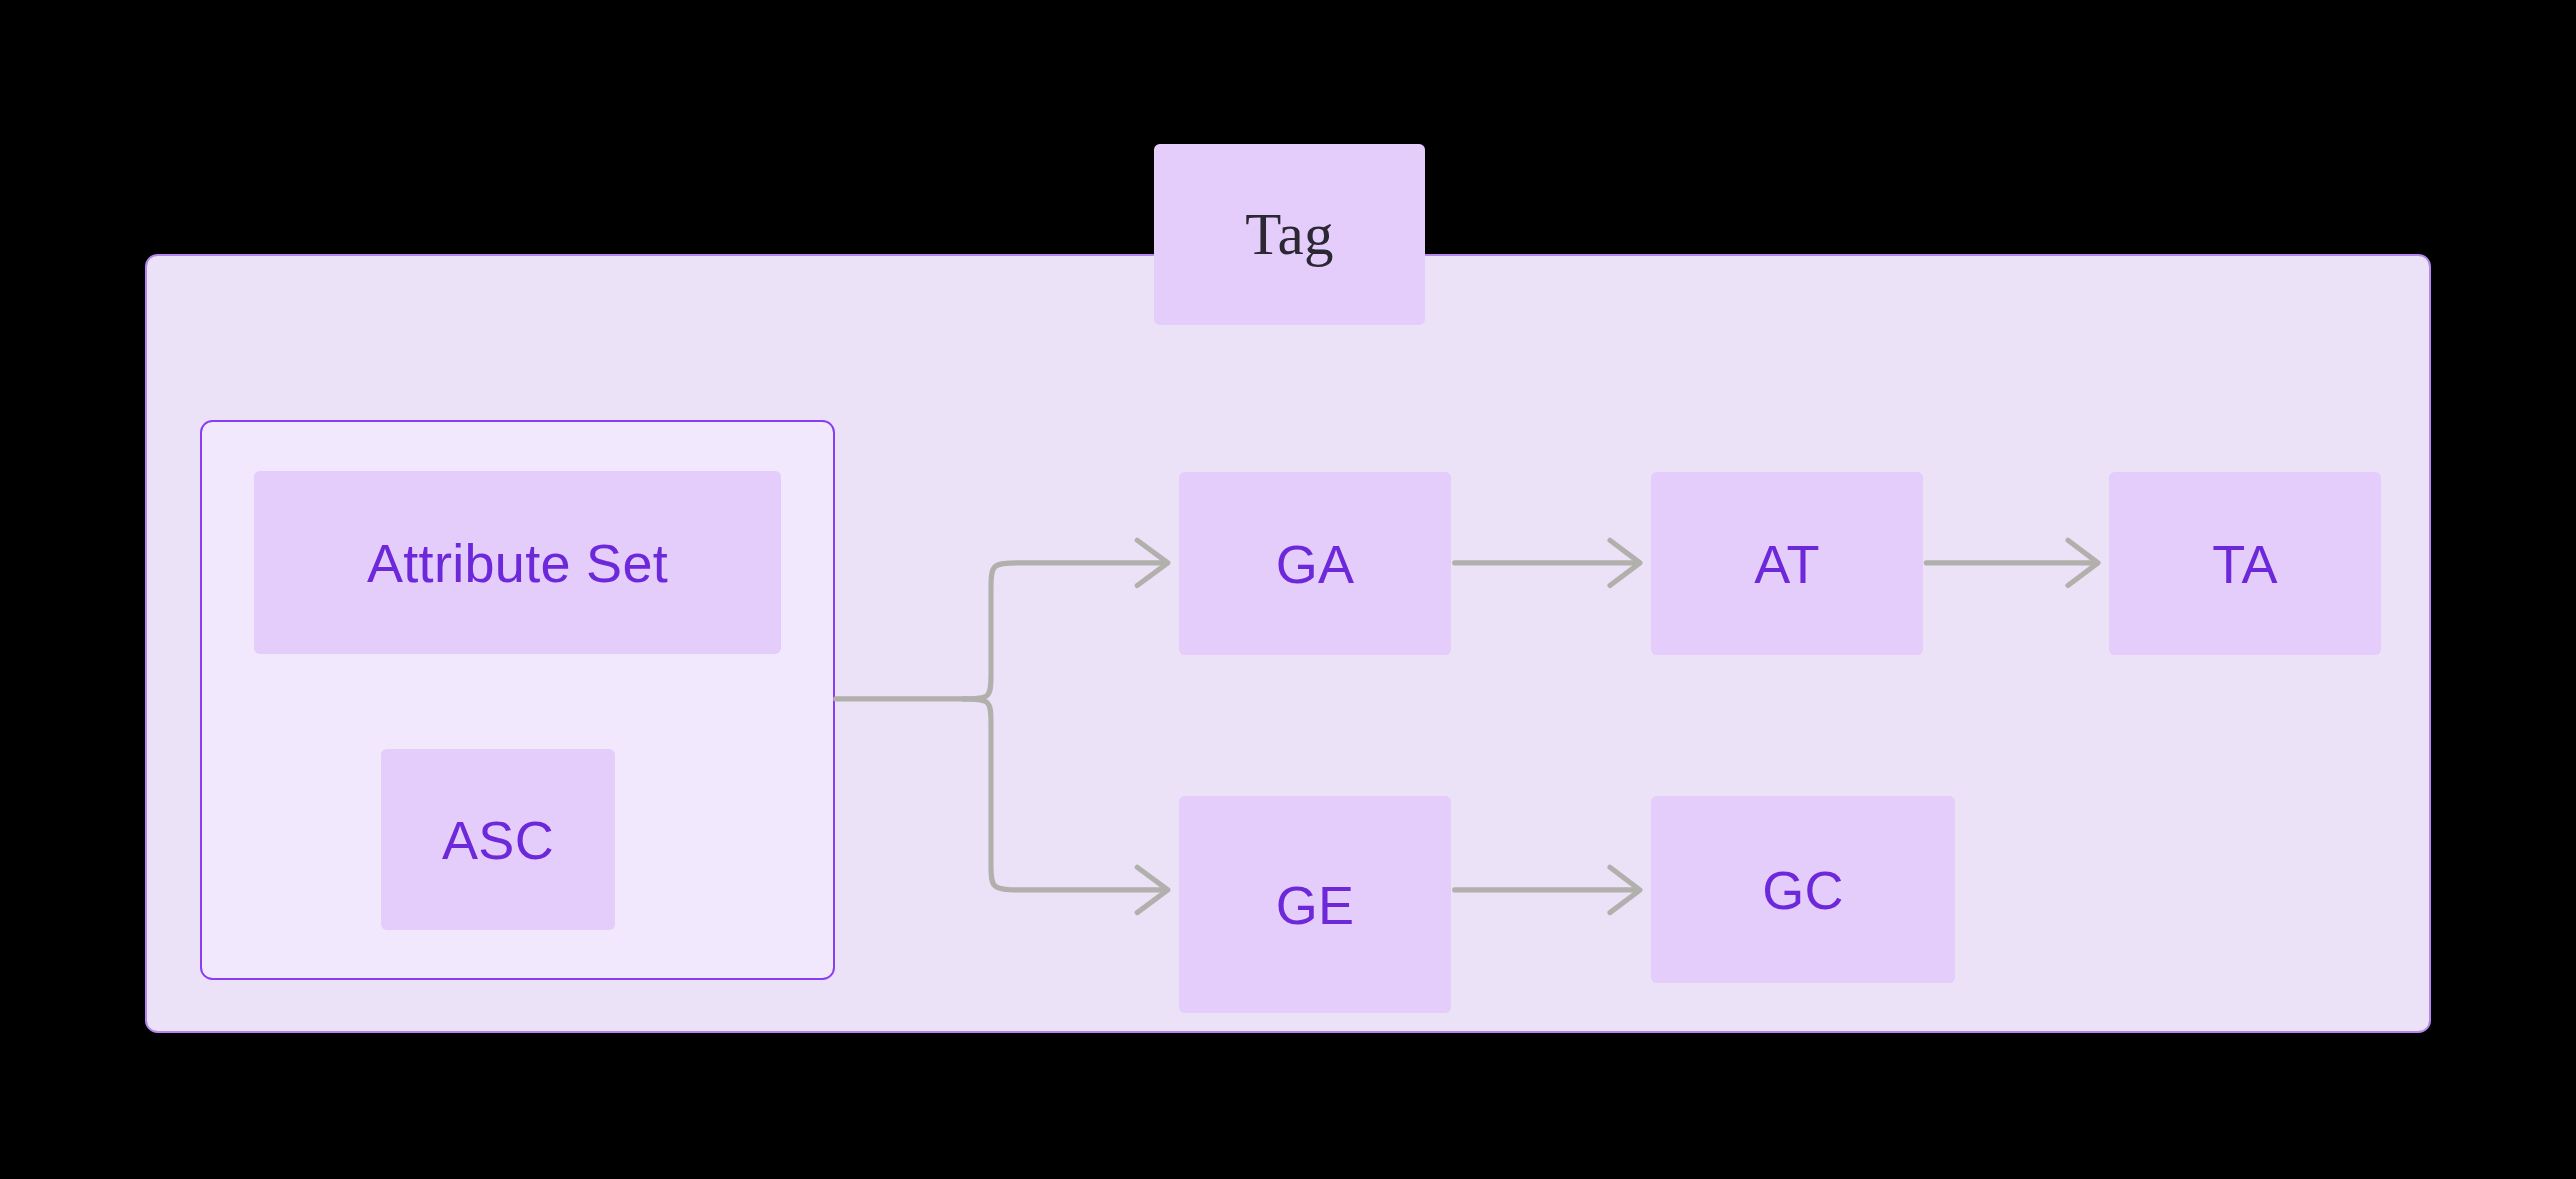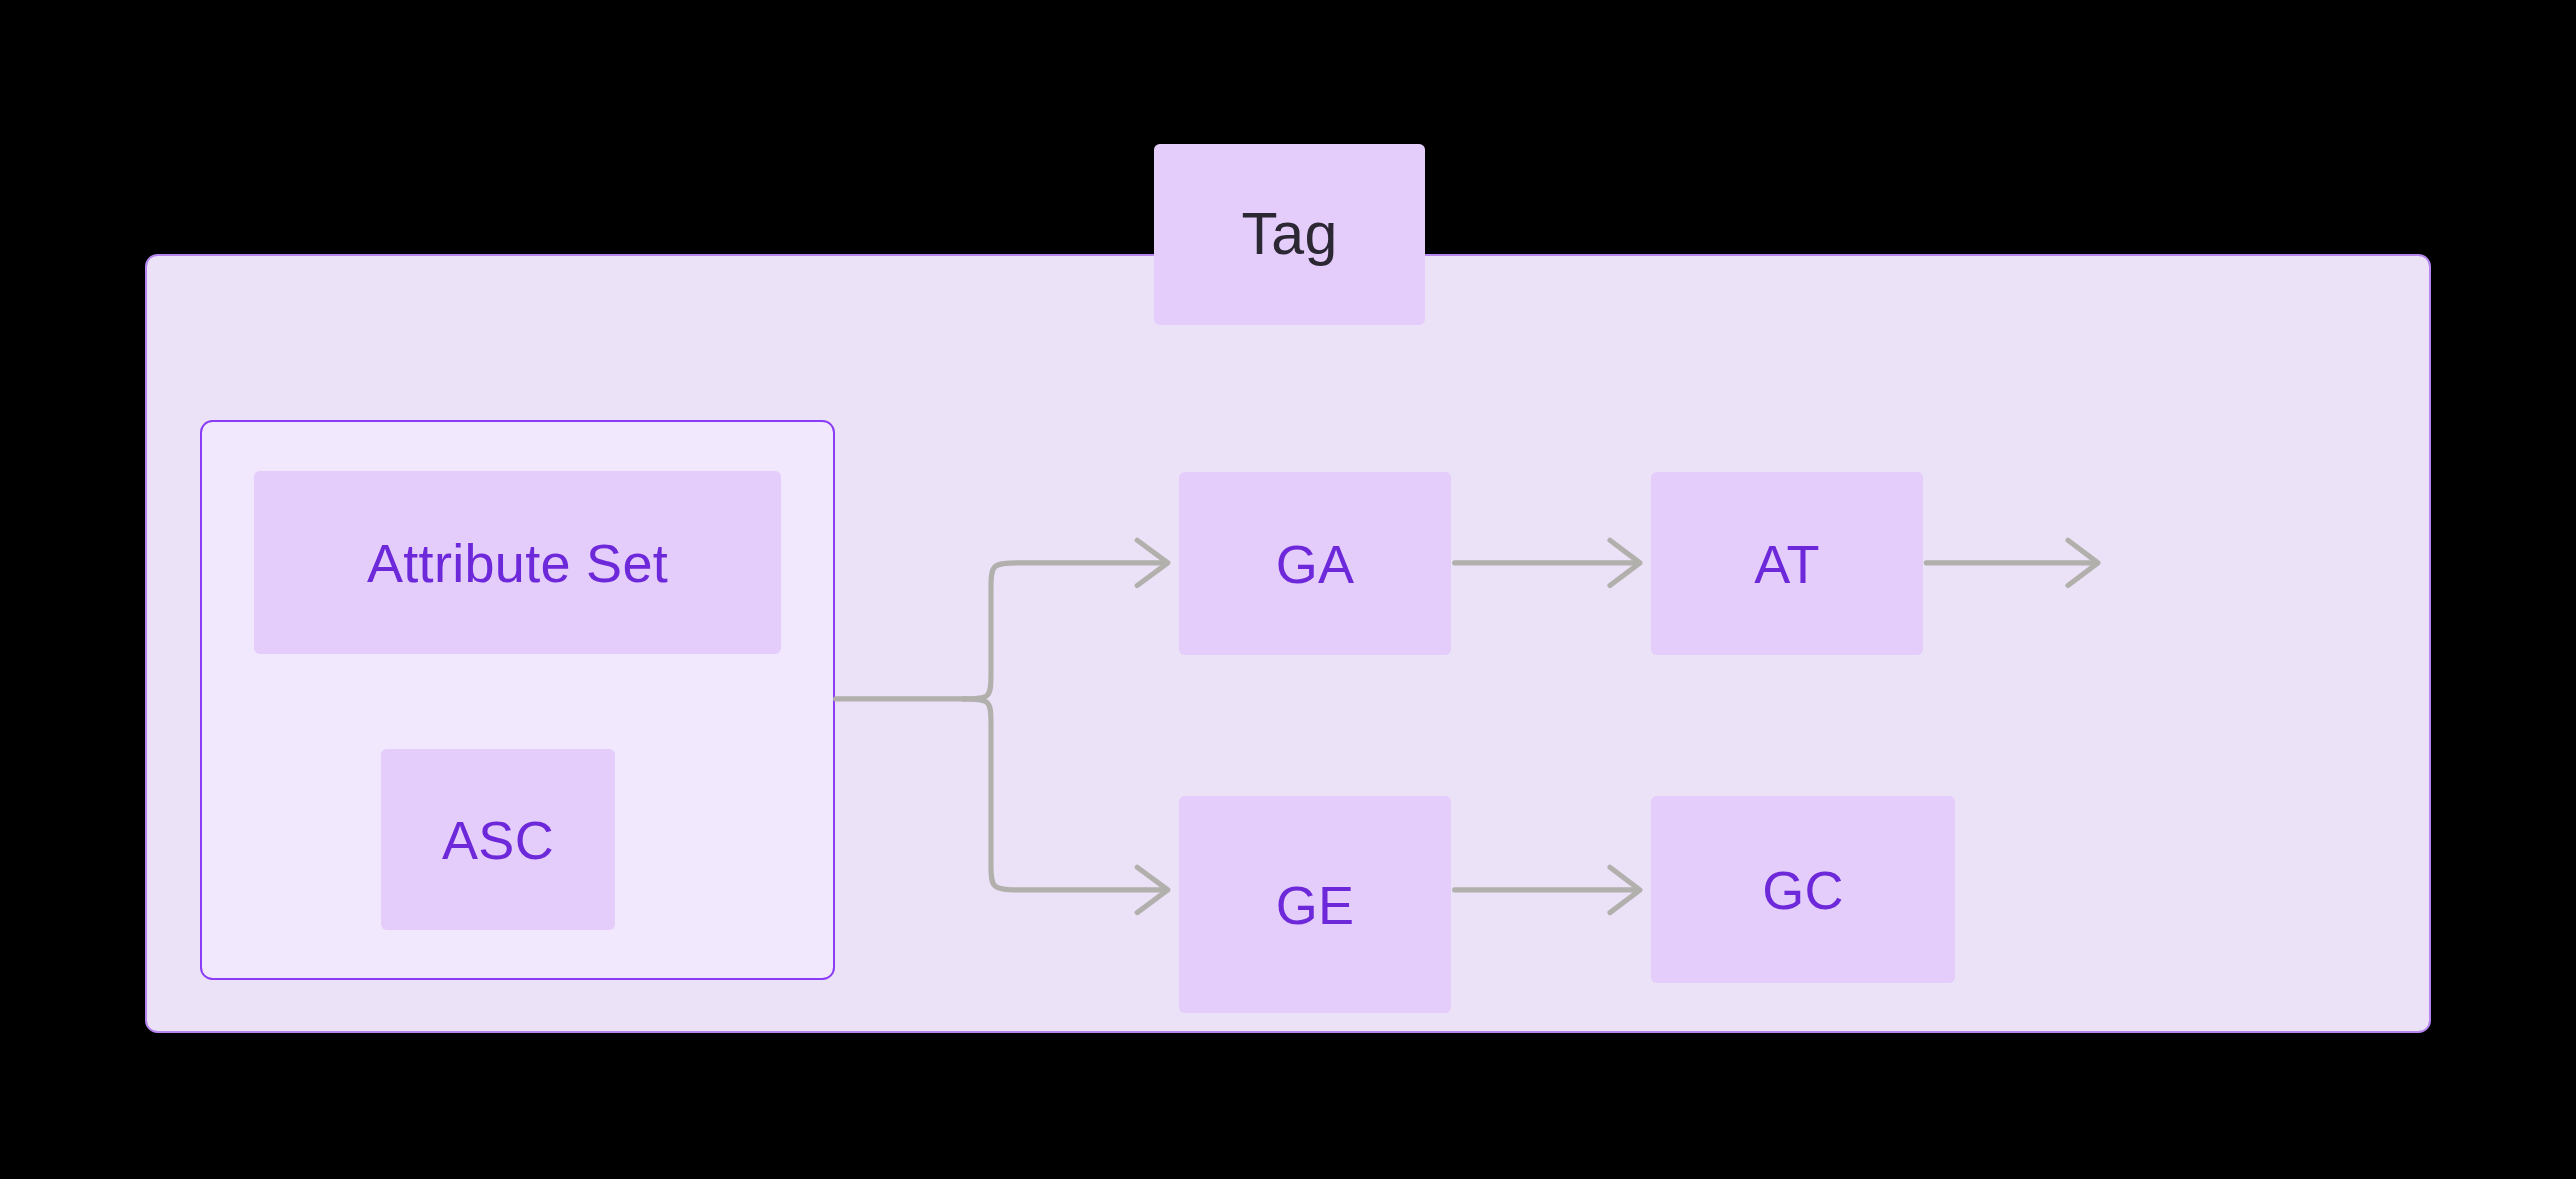--- a/index.html
+++ b/index.html
@@ -40,20 +40,21 @@
     top: 144px;
     width: 271px;
     height: 181px;
     box-sizing: border-box;
     background: #e4ccfb;
     border-radius: 5.7px;
     display: flex;
     align-items: center;
     justify-content: center;
     z-index: 6;
+    font-family: Liberation Serif, serif;
   }
   .tag-chip .chip-label {
     font-size: 59px;
     color: #2b2733;
     line-height: 1;
     letter-spacing: 0.3px;
   }
 
   
   .attrset-group {
@@ -160,20 +161,23 @@
   </div>
 
   <div class="node node-at">
     <span class="node-label">AT</span>
   </div>
 
   <div class="node node-ga">
     <span class="node-label">GA</span>
   </div>
 
+  <div class="node node-ta">
+    <span class="node-label">TA</span>
+  </div>
 
   <div class="node node-ge">
     <span class="node-label">GE</span>
   </div>
 
   <div class="node node-gc">
     <span class="node-label">GC</span>
   </div>
 
   <div class="tag-chip">

